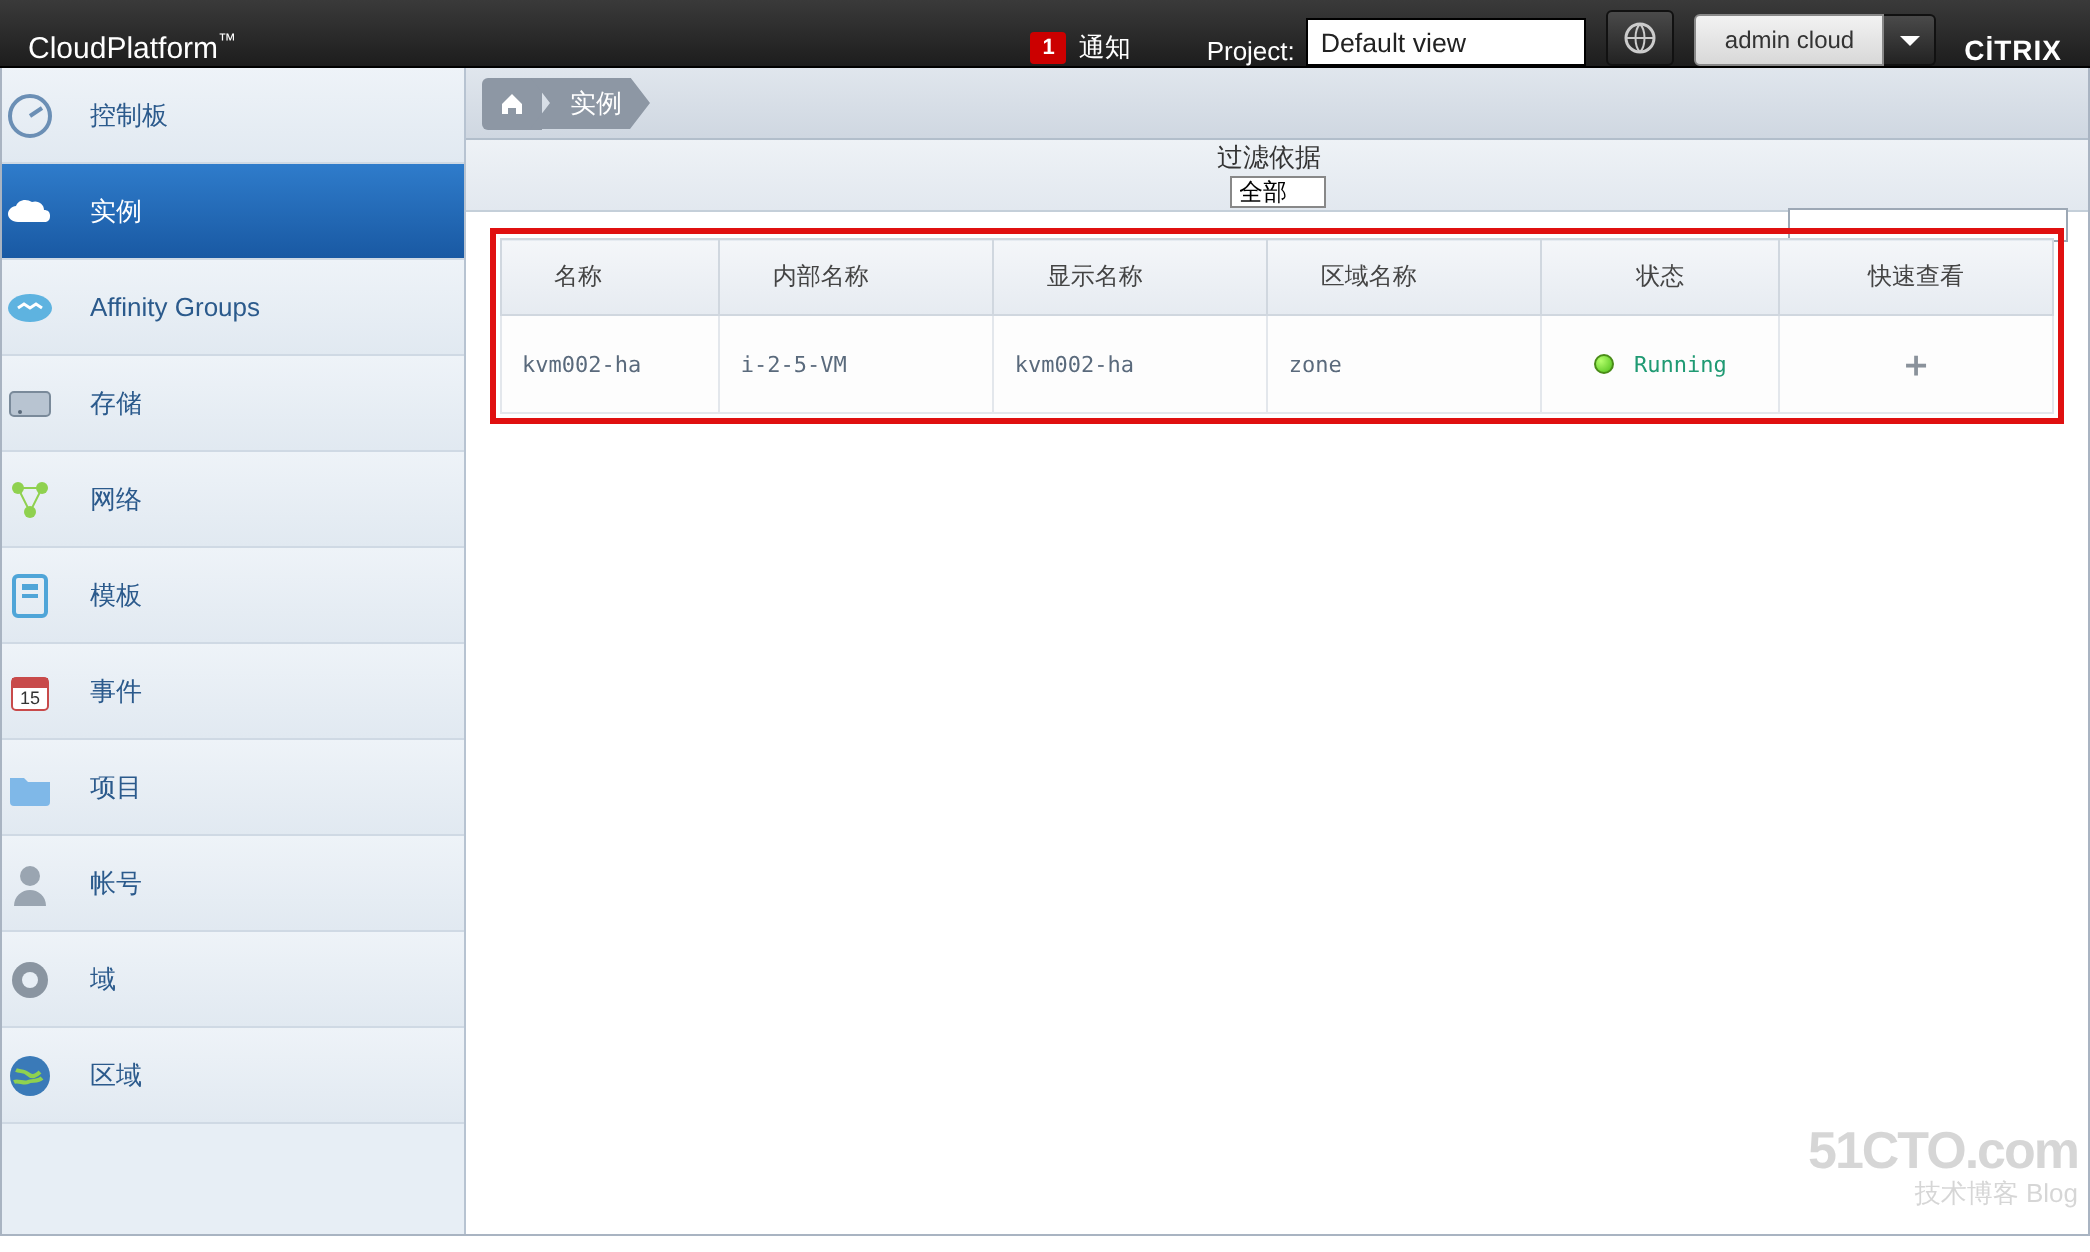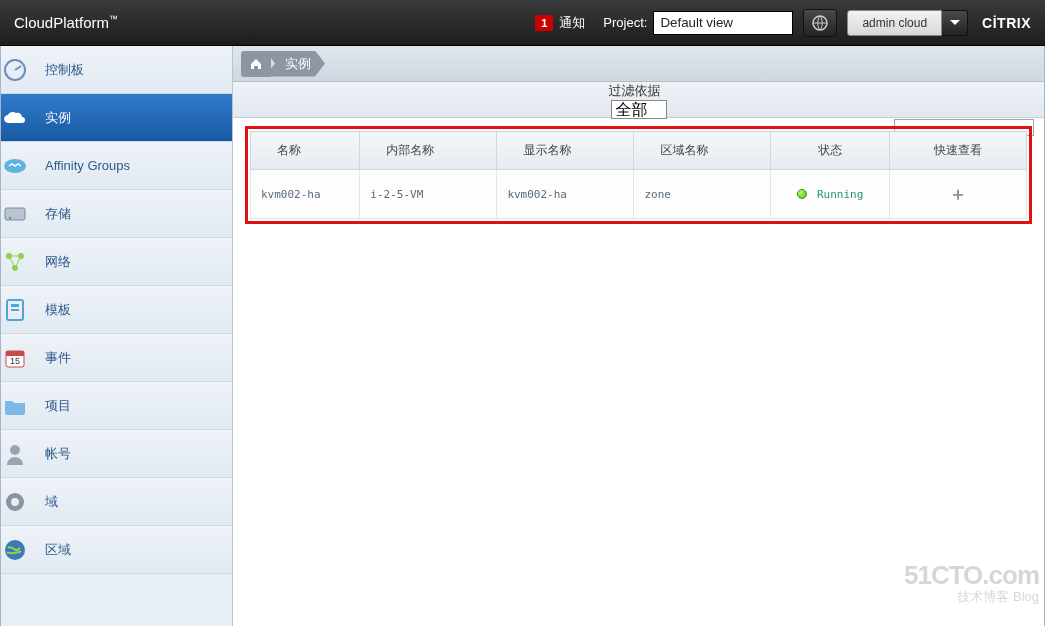--- a/index.html
+++ b/index.html
@@ -7,24 +7,24 @@
       font-family: Arial, sans-serif;
       font-size: 12px;
       color: #333;
       background: #fff;
       width: 1045px;
       height: 626px;
       overflow: hidden;
       position: relative;
     }
     .topbar {
-      height: 46px;
+      height: 34px;
       background: linear-gradient(#3a3a3a, #1d1d1d);
       display: flex;
-      align-items: center;
+      align-items: flex-end;
       color: #fff;
       padding: 0 14px;
       border-bottom: 1px solid #000;
     }
     .brand {
       font-size: 15px;
       color: #fff;
       flex: 0 0 auto;
       margin-right: auto;
     }
@@ -37,21 +37,21 @@
     }
     .notif-badge {
       background: #c00;
       color: #fff;
       padding: 2px 6px;
       border-radius: 2px;
       font-weight: bold;
       margin-right: 6px;
       font-size: 11px;
     }
-    .proj-label { margin-right: 6px; font-size: 13px; }
+    .proj-label { margin-right: 6px; font-size: 13px; margin-left: 20px; }
     .proj-select {
       background: #fff;
       color: #222;
       border: 1px solid #000;
       height: 24px;
       padding: 0 20px 0 6px;
       margin-right: 10px;
       position: relative;
       min-width: 140px;
     }
@@ -140,21 +140,21 @@
       background: linear-gradient(#eef2f6,#e2e8ef);
       border-bottom:1px solid #c4cfd9;
       display:flex;align-items:center;
       padding: 0 10px;
       flex-direction: column;
     }
     .filter-label { margin-right: 8px; font-size:13px;}
     .filter-select {
       border:1px solid #888; height:22px;
       background:#fff; padding:0 18px 0 4px;
-      font-size:16px;
+      font-size:12px;
     }
     .search-box {
       margin-left:auto;
       border:1px solid #9da8b5; background:#fff;
       height:22px; width:140px;
       padding:0 4px;
     }
     .search-btn {
       width:24px;height:22px; margin-left:4px;
       background:linear-gradient(#2f7ccb,#1959a3);

